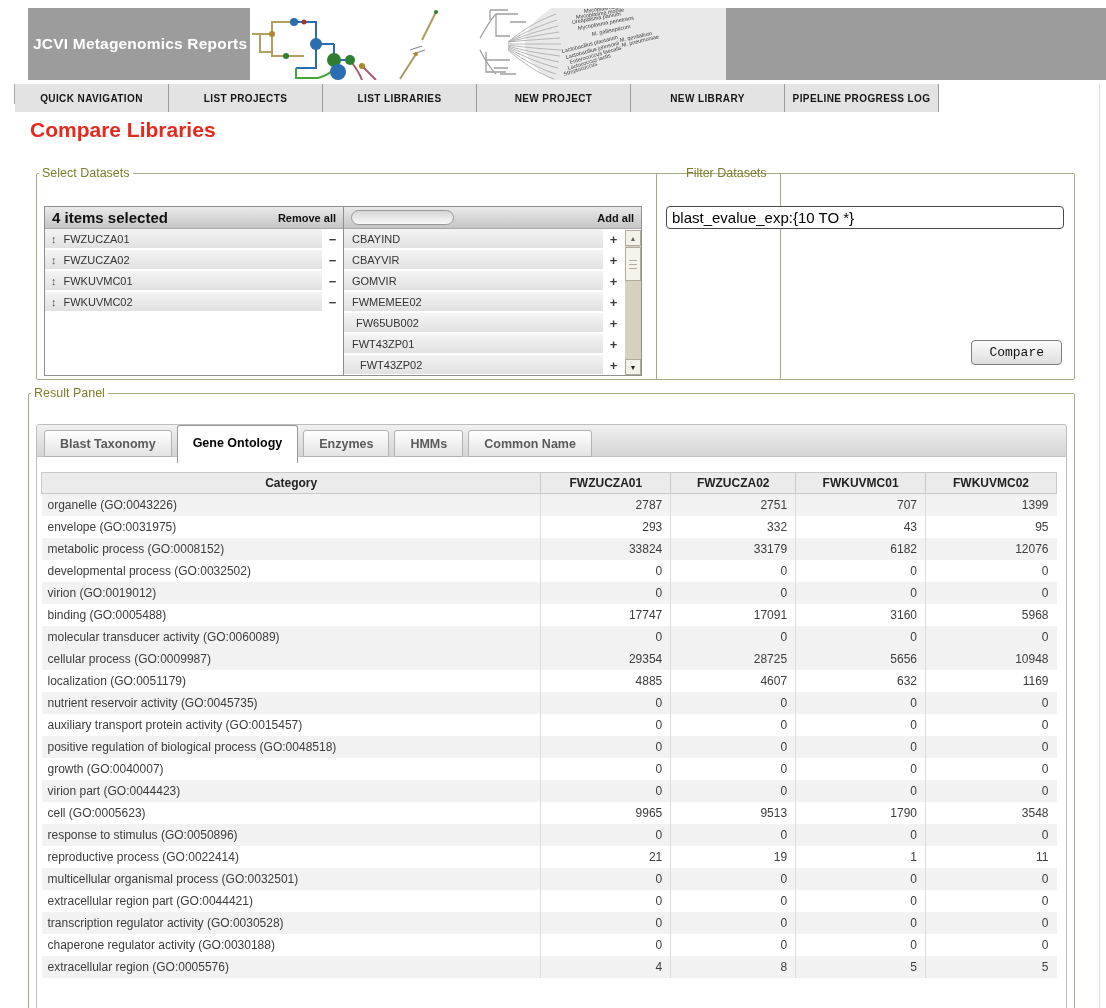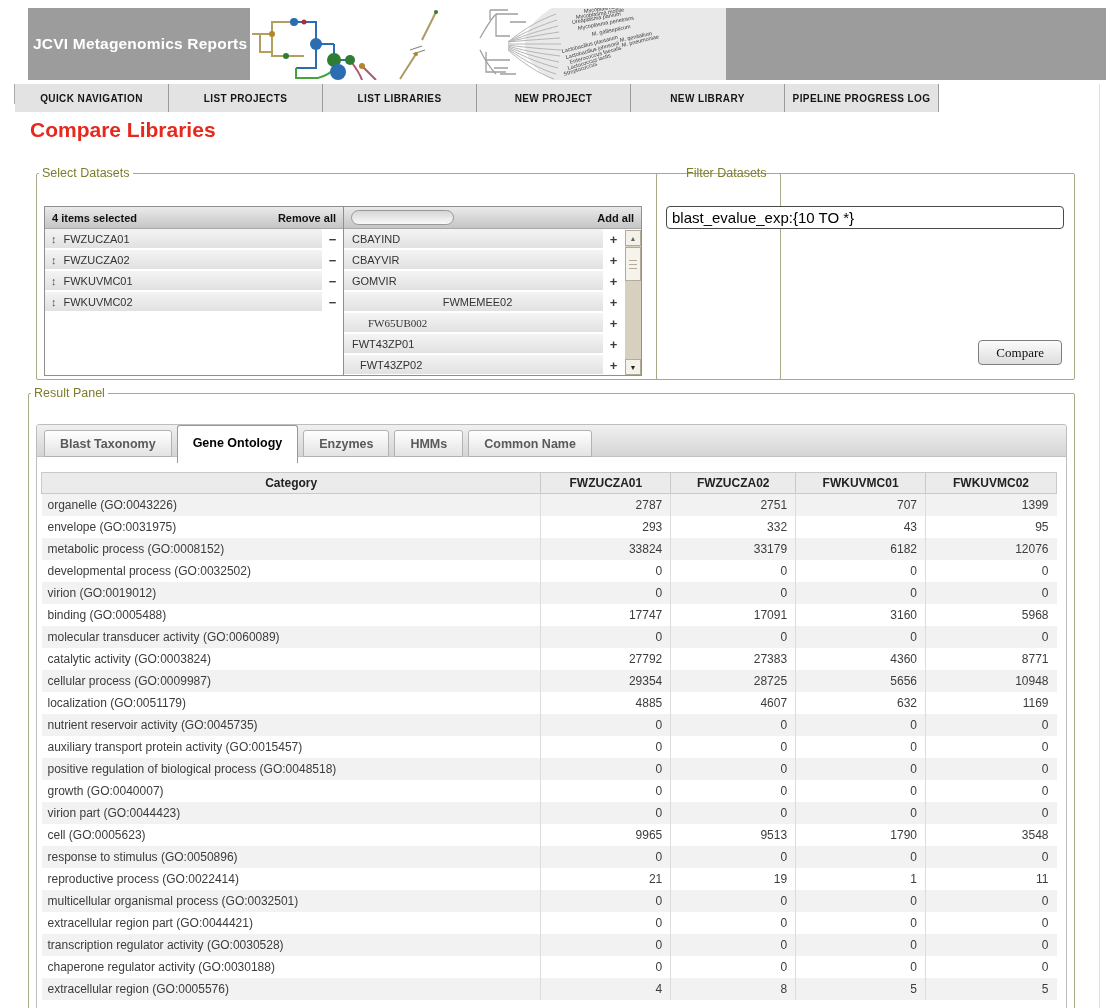--- a/index.html
+++ b/index.html
@@ -31,21 +31,21 @@
   .fs-select  { left:28px;  top:166px; width:745px;  height:214px;margin-left:8px; }
   .fs-filter  { left:656px; top:166px; width:419px;  height:214px;padding-left:24px; }
   .fs-result  { left:28px;  top:386px; width:1047px; height:640px; }
   
   .dual-list { position:absolute; left:7px; top:26px; width:598px; height:170px; display:flex; }
   .ds-list { border:1px solid #8f8f8f; background:#fff; position:relative; overflow:hidden; }
   .list-left  { width:299px; height:170px; border-right:none; }
   .list-right { width:299px; height:170px; }
   .list-head { height:22px; display:flex; align-items:center; padding:0 7px;
     background:linear-gradient(#eaeaea,#c5c5c5); border-bottom:1px solid #a9a9a9; }
-  .list-head .head-label { font-size:11px; font-weight:bold; color:#111; }
+  .list-head .head-label { font-size:15px; font-weight:bold; color:#111; }
   .list-link { margin-left:auto; font-size:11px; font-weight:bold; color:#111;
     cursor:pointer; }
   .ds-search { width:103px; height:15px; border:1px solid #999; border-radius:8px;
     background:linear-gradient(#d6d6d6,#f9f9f9); outline:none; padding:0 6px; font-size:10px; }
   .ds-row { display:flex; height:21px; }
   .row-stripe { flex:1; background:linear-gradient(#f4f4f4,#e1e1e1); border-bottom:2px solid #fff;
     display:flex; align-items:center; gap:7px; padding-left:6px; font-size:11px; color:#333; }
   .row-btn { width:21px; background:#fff; display:flex; align-items:center; justify-content:center;
     font-size:13px; font-weight:bold; color:#3c3c3c; cursor:pointer; }
   .drag-icon { font-size:11px; color:#555; cursor:grab; }
@@ -60,21 +60,21 @@
   .sb-thumb { position:absolute; left:0; top:17px; width:16px; height:34px; background:#f6f3ec;
     border:1px solid #b3ab99; cursor:pointer; }
   .sb-thumb::before { content:""; position:absolute; left:3px; right:3px; top:12px; height:1px;
     background:#b3ab99; box-shadow:0 4px 0 #b3ab99, 0 8px 0 #b3ab99; }
   
   .filter-input { position:absolute; left:9px; top:26px; width:398px; height:23px;
     border:1px solid #4a4a4a; border-radius:4px; font-size:15px; color:#000;
     padding:0 5px; font-family:"Liberation Sans", sans-serif; background:#fff; outline:none; }
   .compare-btn { position:absolute; right:12px; bottom:14px; height:25px; padding:0 17px;
     border:1px solid #7e7e7e; border-radius:4px; background:linear-gradient(#fbfbfb,#dedede);
-    font-size:13px; color:#111; font-family:Liberation Serif, serif; cursor:pointer; }
+    font-size:13px; color:#111; font-family:Liberation Mono, monospace; cursor:pointer; }
   
   .result-inner { position:absolute; left:7px; top:24px; width:1031px; height:608px;
     border:1px solid #bdbdbd; border-radius:3px; background:#fff; }
   .tab-strip { display:flex; align-items:flex-start; height:32px; padding-left:7px;
     background:linear-gradient(#f0f0f0,#d5d5d5); border-bottom:1px solid #c2c2c2;
     border-radius:3px 3px 0 0; position:relative; }
   .tab { font-size:12.5px; font-weight:bold; padding:0 15px; margin-right:5px;
     border:1px solid #b2b2b2; border-radius:3px 3px 0 0; cursor:pointer;
     background:linear-gradient(#ffffff,#e3e3e3); color:#5a5a5a;
     height:27px; line-height:26px; margin-top:5px; }
@@ -234,27 +234,27 @@
             </div>
             <div class="row-btn">+</div>
           </div>
           <div class="ds-row">
             <div class="row-stripe" style="padding-left: 8px;">
               <span>GOMVIR</span>
             </div>
             <div class="row-btn">+</div>
           </div>
           <div class="ds-row">
-            <div class="row-stripe" style="padding-left: 8px; justify-content: center;">
+            <div class="row-stripe" style="padding-left: 8px;">
               <span>FWMEMEE02</span>
             </div>
             <div class="row-btn">+</div>
           </div>
           <div class="ds-row">
-            <div class="row-stripe" style="padding-left: 24px; font-family: Liberation Serif, serif;">
+            <div class="row-stripe" style="padding-left: 12px;">
               <span>FW65UB002</span>
             </div>
             <div class="row-btn">+</div>
           </div>
           <div class="ds-row">
             <div class="row-stripe" style="padding-left: 8px;">
               <span>FWT43ZP01</span>
             </div>
             <div class="row-btn">+</div>
           </div>
@@ -350,27 +350,20 @@
             <td class="num">3160</td>
             <td class="num">5968</td>
           </tr>
           <tr class="odd">
             <td>molecular transducer activity (GO:0060089)</td>
             <td class="num">0</td>
             <td class="num">0</td>
             <td class="num">0</td>
             <td class="num">0</td>
           </tr>
-          <tr>
-            <td>catalytic activity (GO:0003824)</td>
-            <td class="num">27792</td>
-            <td class="num">27383</td>
-            <td class="num">4360</td>
-            <td class="num">8771</td>
-          </tr>
           <tr class="odd">
             <td>cellular process (GO:0009987)</td>
             <td class="num">29354</td>
             <td class="num">28725</td>
             <td class="num">5656</td>
             <td class="num">10948</td>
           </tr>
           <tr>
             <td>localization (GO:0051179)</td>
             <td class="num">4885</td>

